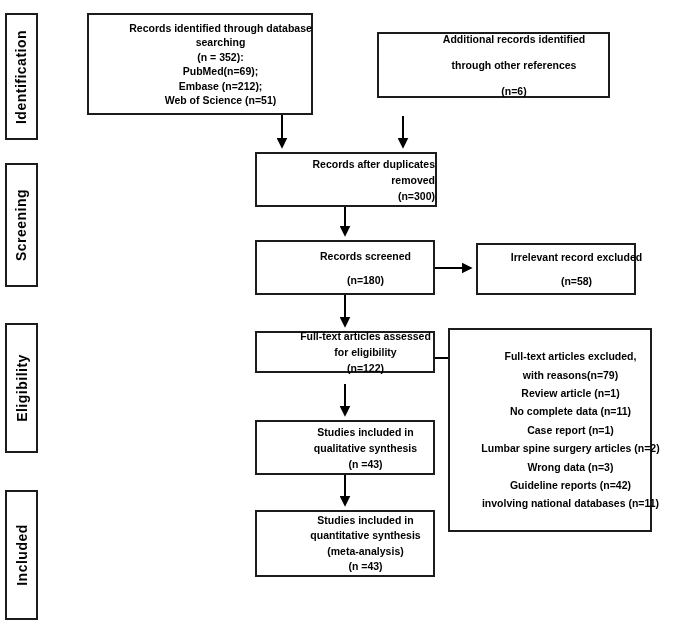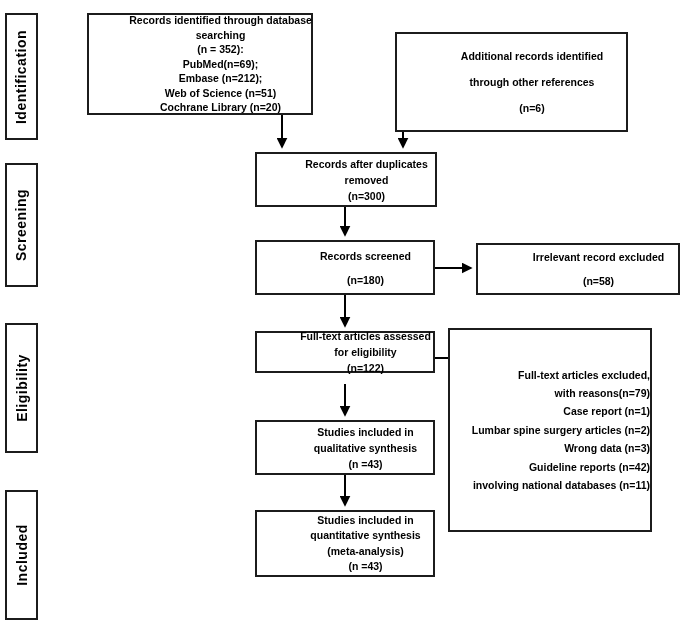--- a/index.html
+++ b/index.html
@@ -54,31 +54,31 @@
     font-weight: bold;
     font-size: 10.5px;
     padding-left: 41px;
   }
   .box .line {
     line-height: 14.5px;
     white-space: nowrap;
   }
   
   .b-db        { left: 87px;  top: 13px;  width: 226px; height: 102px; }
-  .b-other     { left: 377px; top: 32px;  width: 233px; height: 100px; margin-left: 18px;  }
+  .b-other     { left: 377px; top: 32px;  width: 233px; height: 66px;  }
   .b-other .line { line-height: 26px; }
-  .b-dup       { left: 255px; top: 152px; width: 182px; height: 55px;  }
+  .b-dup       { left: 255px; top: 152px; width: 182px; height: 55px; align-items: flex-end;  }
   .b-dup .line { line-height: 16px; }
   .b-scr       { left: 255px; top: 240px; width: 180px; height: 55px;  }
   .b-scr .line { line-height: 24px; }
-  .b-irr       { left: 476px; top: 243px; width: 204px; height: 52px;  }
+  .b-irr       { left: 476px; top: 243px; width: 160px; height: 52px;  }
   .b-irr .line { line-height: 24px; }
   .b-ft        { left: 255px; top: 331px; width: 180px; height: 42px;  }
   .b-ft .line  { line-height: 16px; }
-  .b-exc       { left: 448px; top: 328px; width: 204px; height: 204px; align-items: flex-end; }
+  .b-exc       { left: 448px; top: 328px; width: 204px; height: 204px; }
   .b-exc .line { line-height: 18.4px; }
   .b-qual      { left: 255px; top: 420px; width: 180px; height: 55px;  }
   .b-qual .line { line-height: 16px; }
   .b-quant     { left: 255px; top: 510px; width: 180px; height: 67px;  }
   .b-quant .line { line-height: 15.5px; }
 
   .s-ident { top: 13px;  height: 127px; }
   .s-scr   { top: 163px; height: 124px; }
   .s-elig  { top: 323px; height: 130px; }
   .s-incl  { top: 490px; height: 130px; }
@@ -117,21 +117,20 @@
     <span>Included</span>
   </div>
 
   <div class="box b-db">
       <div class="line">Records identified through database</div>
       <div class="line">searching</div>
       <div class="line">(n = 352):</div>
       <div class="line">PubMed(n=69);</div>
       <div class="line">Embase (n=212);</div>
       <div class="line">Web of Science (n=51)</div>
-      <div class="line">Cochrane Library (n=20)</div>
     </div>
   <div class="box b-other">
       <div class="line">Additional records identified</div>
       <div class="line">through other references</div>
       <div class="line">(n=6)</div>
     </div>
   <div class="box b-dup">
       <div class="line">Records after duplicates</div>
       <div class="line">removed</div>
       <div class="line">(n=300)</div>
@@ -145,20 +144,22 @@
       <div class="line">(n=58)</div>
     </div>
   <div class="box b-ft">
       <div class="line">Full-text articles assessed</div>
       <div class="line">for eligibility</div>
       <div class="line">(n=122)</div>
     </div>
   <div class="box b-exc">
       <div class="line">Full-text articles excluded,</div>
       <div class="line">with reasons(n=79)</div>
+      <div class="line">Review article (n=1)</div>
+      <div class="line">No complete data (n=11)</div>
       <div class="line">Case report (n=1)</div>
       <div class="line">Lumbar spine surgery articles (n=2)</div>
       <div class="line">Wrong data (n=3)</div>
       <div class="line">Guideline reports (n=42)</div>
       <div class="line">involving national databases (n=11)</div>
     </div>
   <div class="box b-qual">
       <div class="line">Studies included in</div>
       <div class="line">qualitative synthesis</div>
       <div class="line">(n =43)</div>

